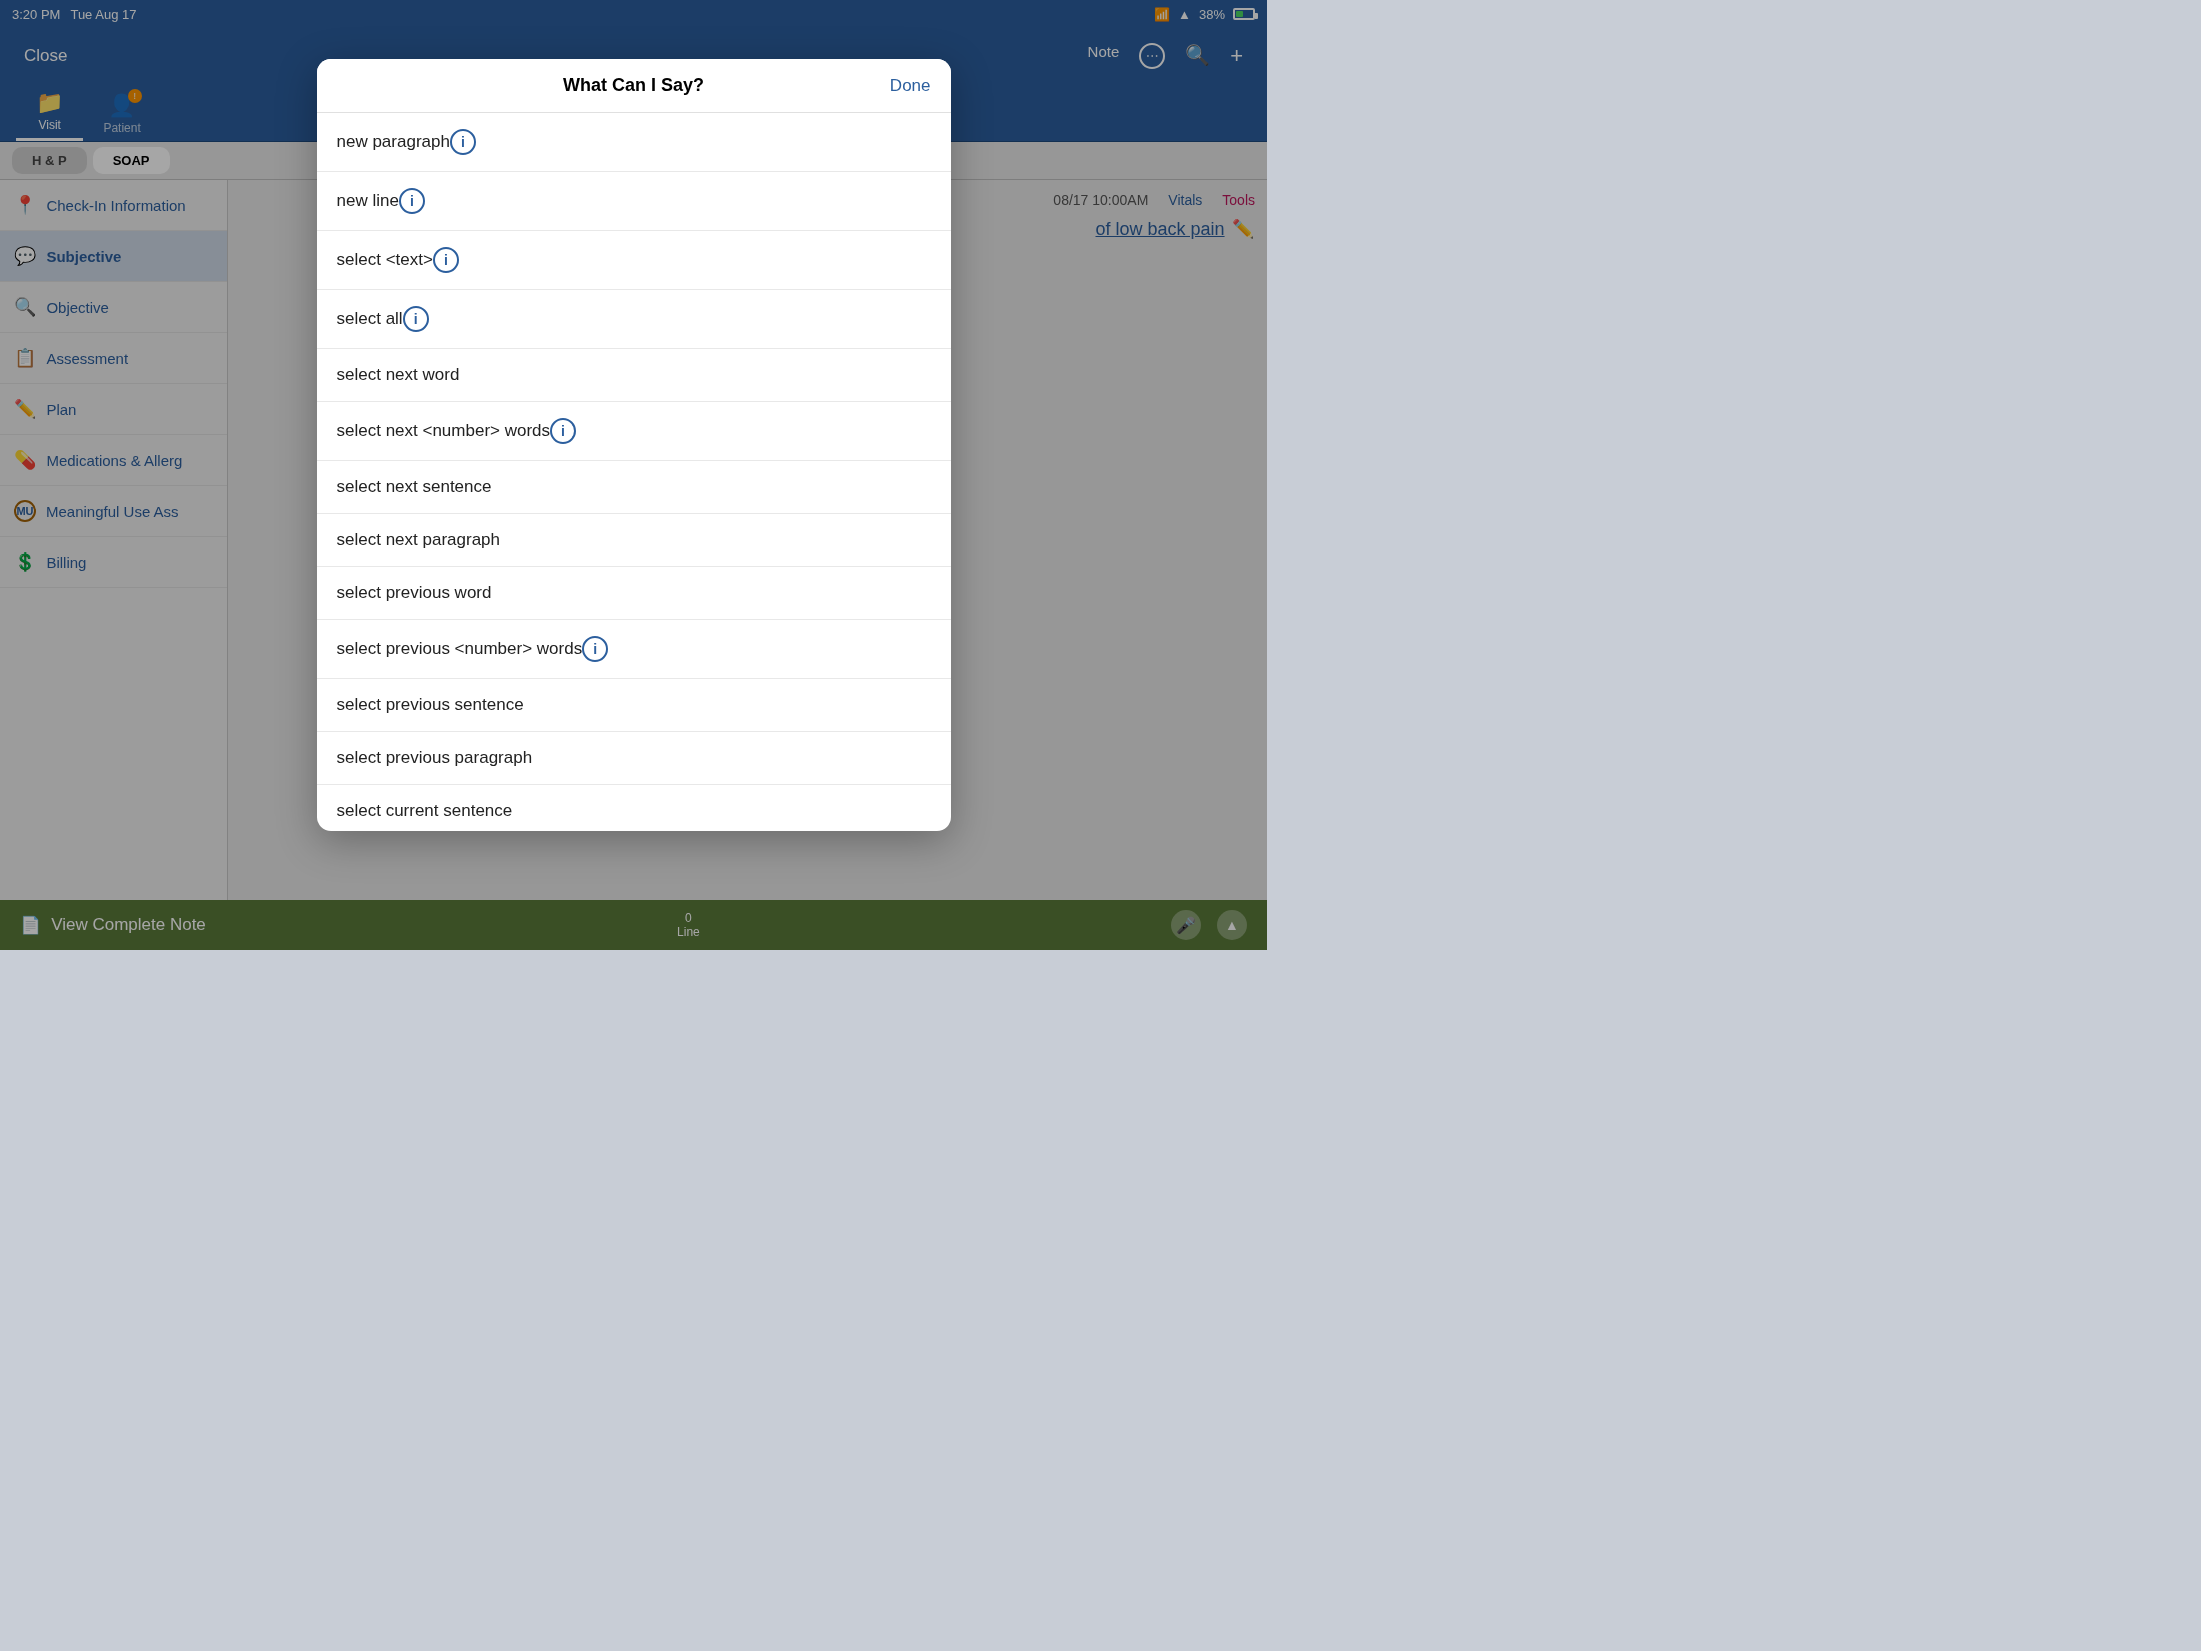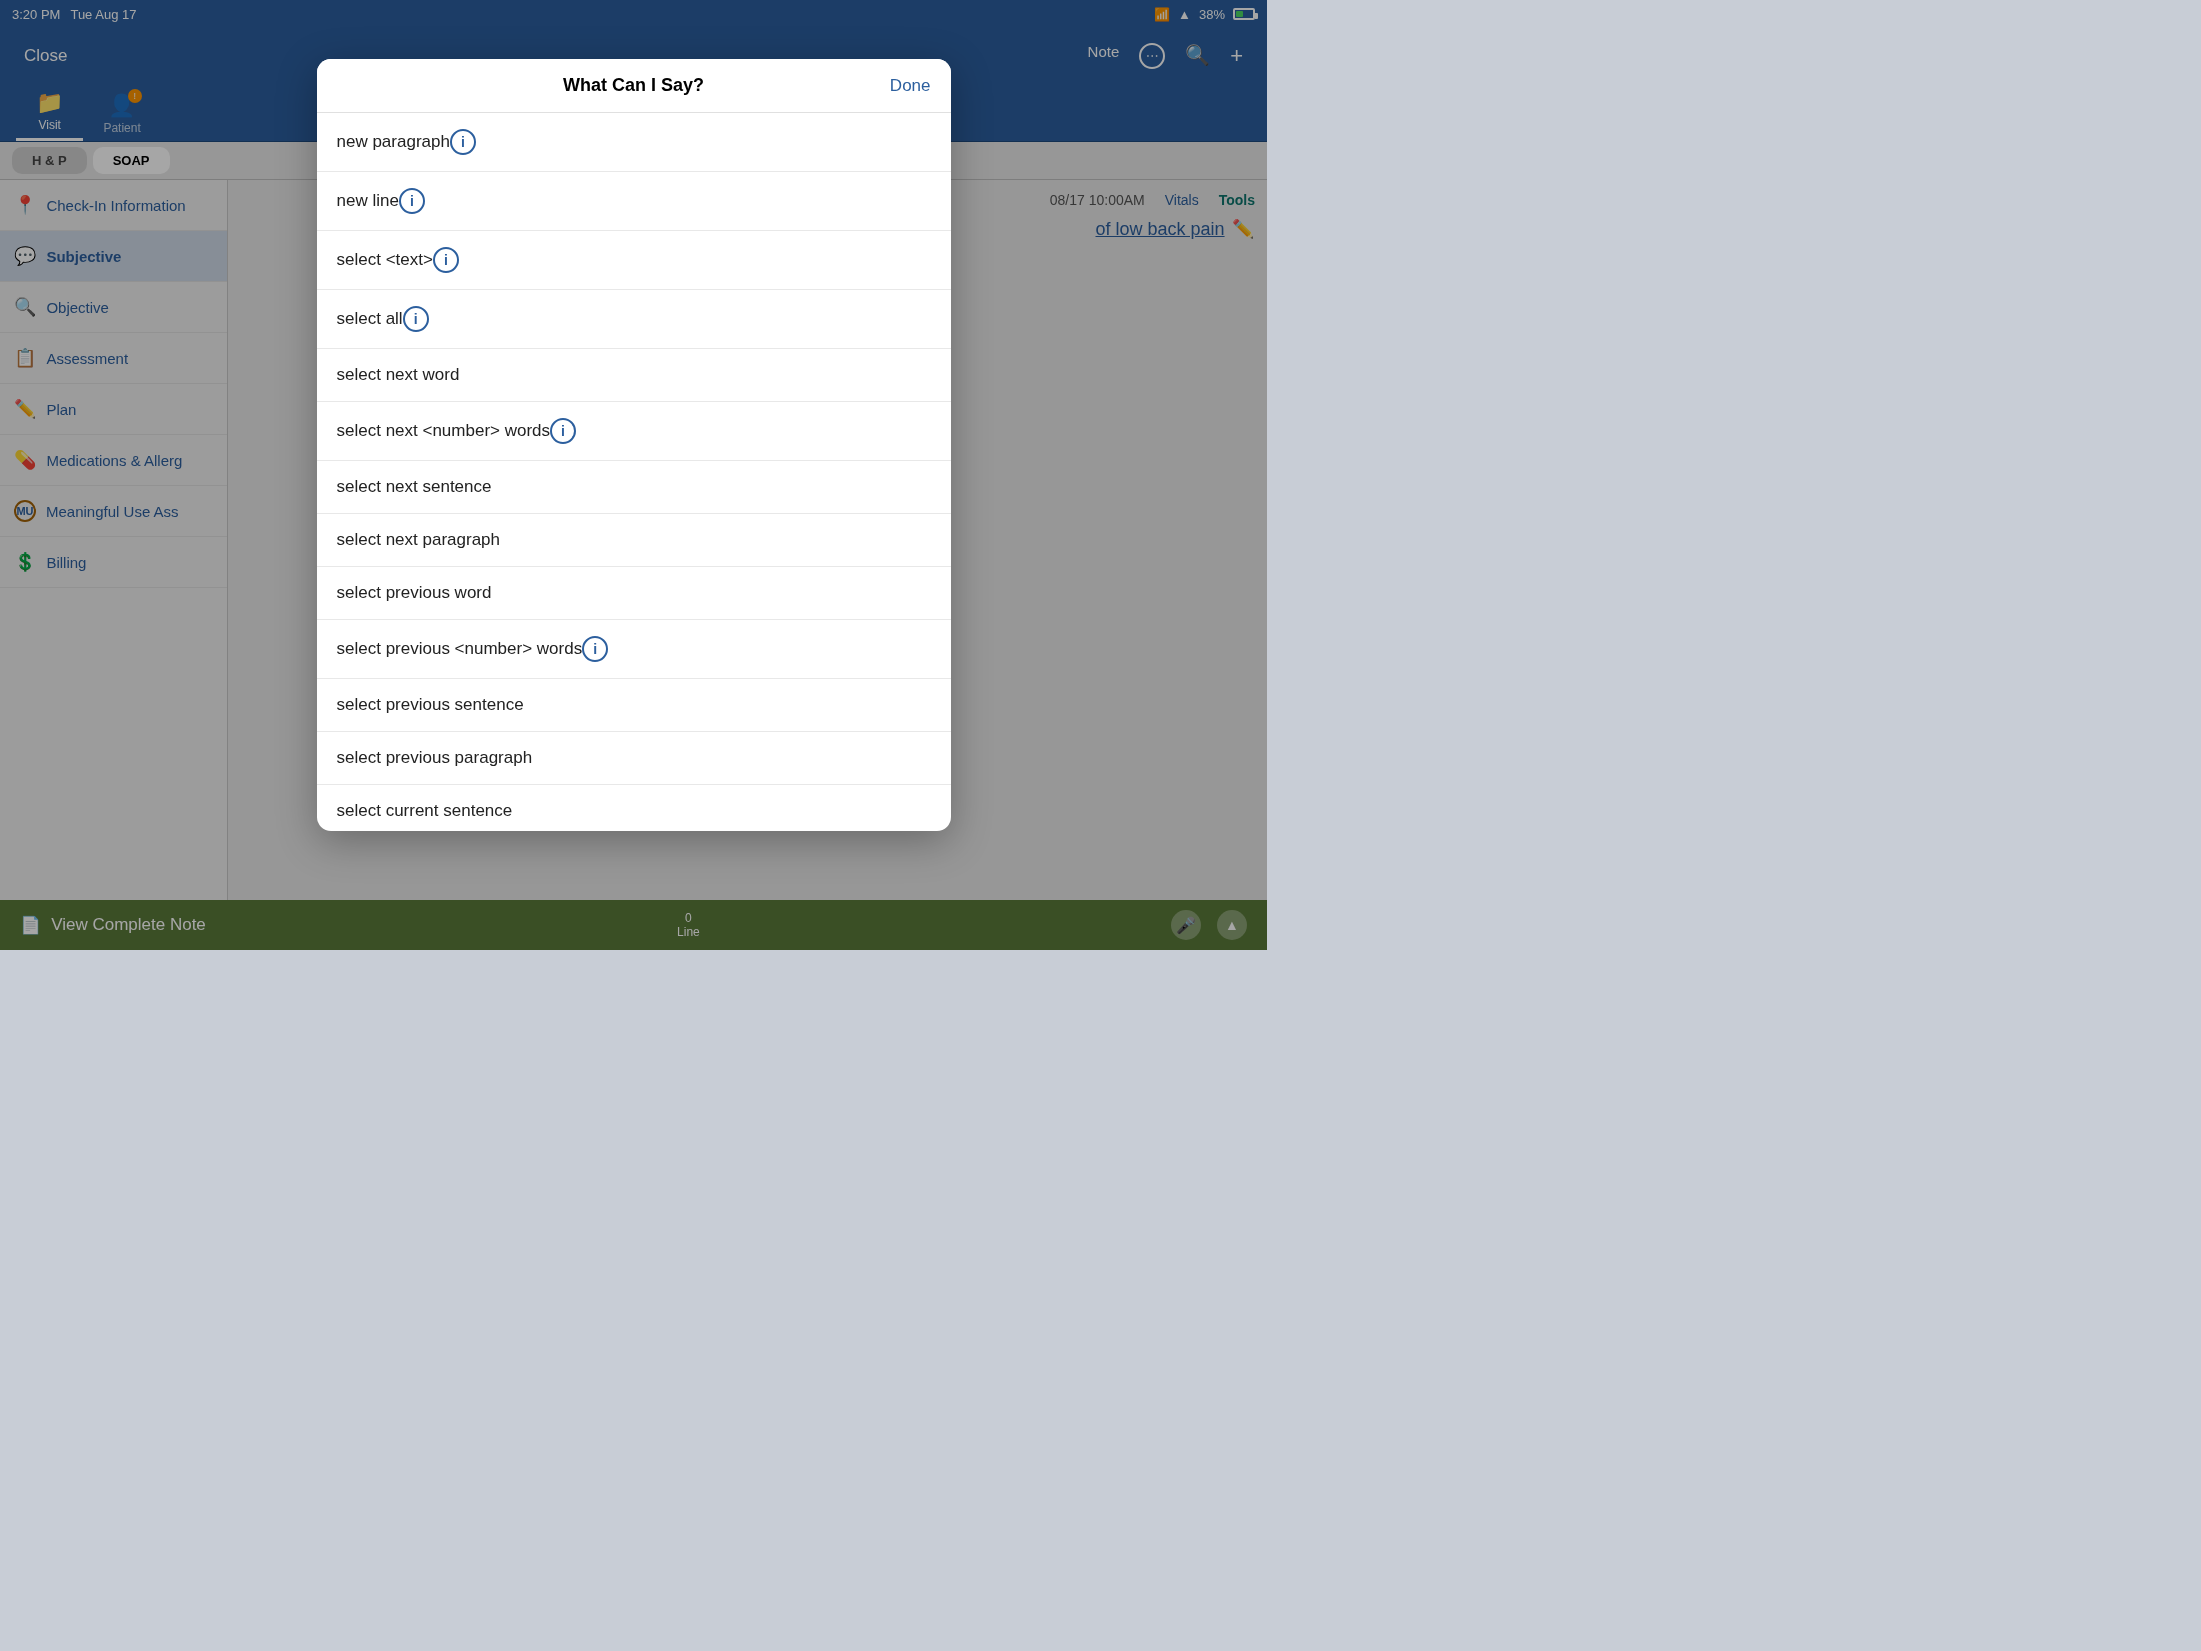--- a/index.html
+++ b/index.html
@@ -319,21 +319,21 @@
     <div class="sidebar-item">
       <span class="sidebar-icon">💲</span>
       <span>Billing</span>
     </div>
   </div>
 
   <div id="right-panel">
     <div class="date-row">
       <span>08/17 10:00AM</span>
       <span style="color:#2c5f9e;cursor:pointer;">Vitals</span>
-      <span style="color:#0f766e;cursor:pointer;font-weight:bold;">Tools</span>
+      <span style="color:#be185d;cursor:pointer;">Tools</span>
     </div>
     <div style="display:flex;justify-content:flex-end;align-items:center;gap:8px;">
       <span class="back-pain-text">of low back pain</span>
       <span style="color:#2c5f9e;font-size:18px;cursor:pointer;">✏️</span>
     </div>
   </div>
 </div>
 
 <div id="bottom-bar">
   <div class="view-note">

